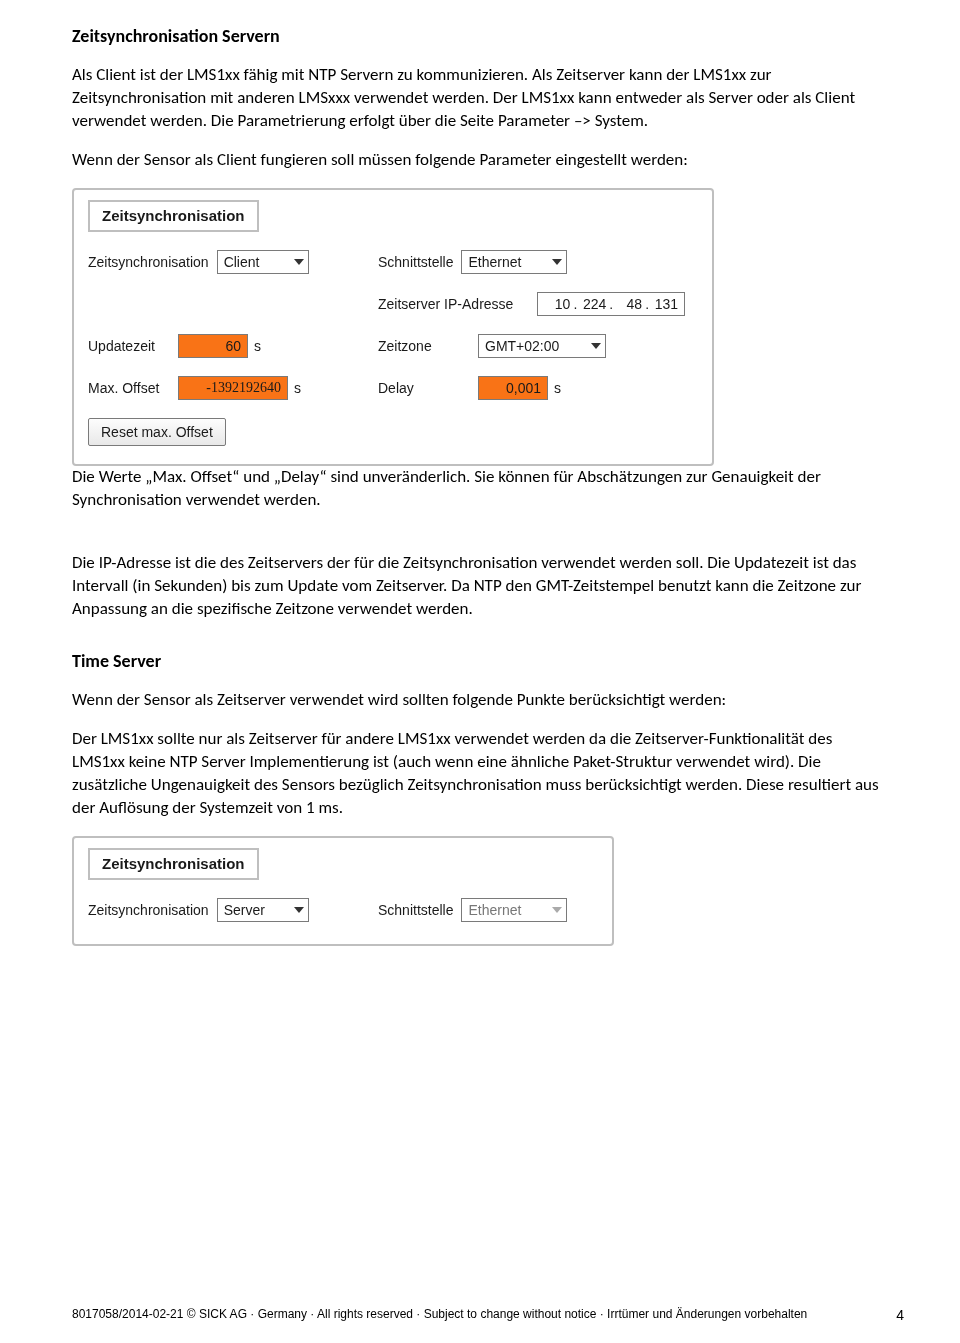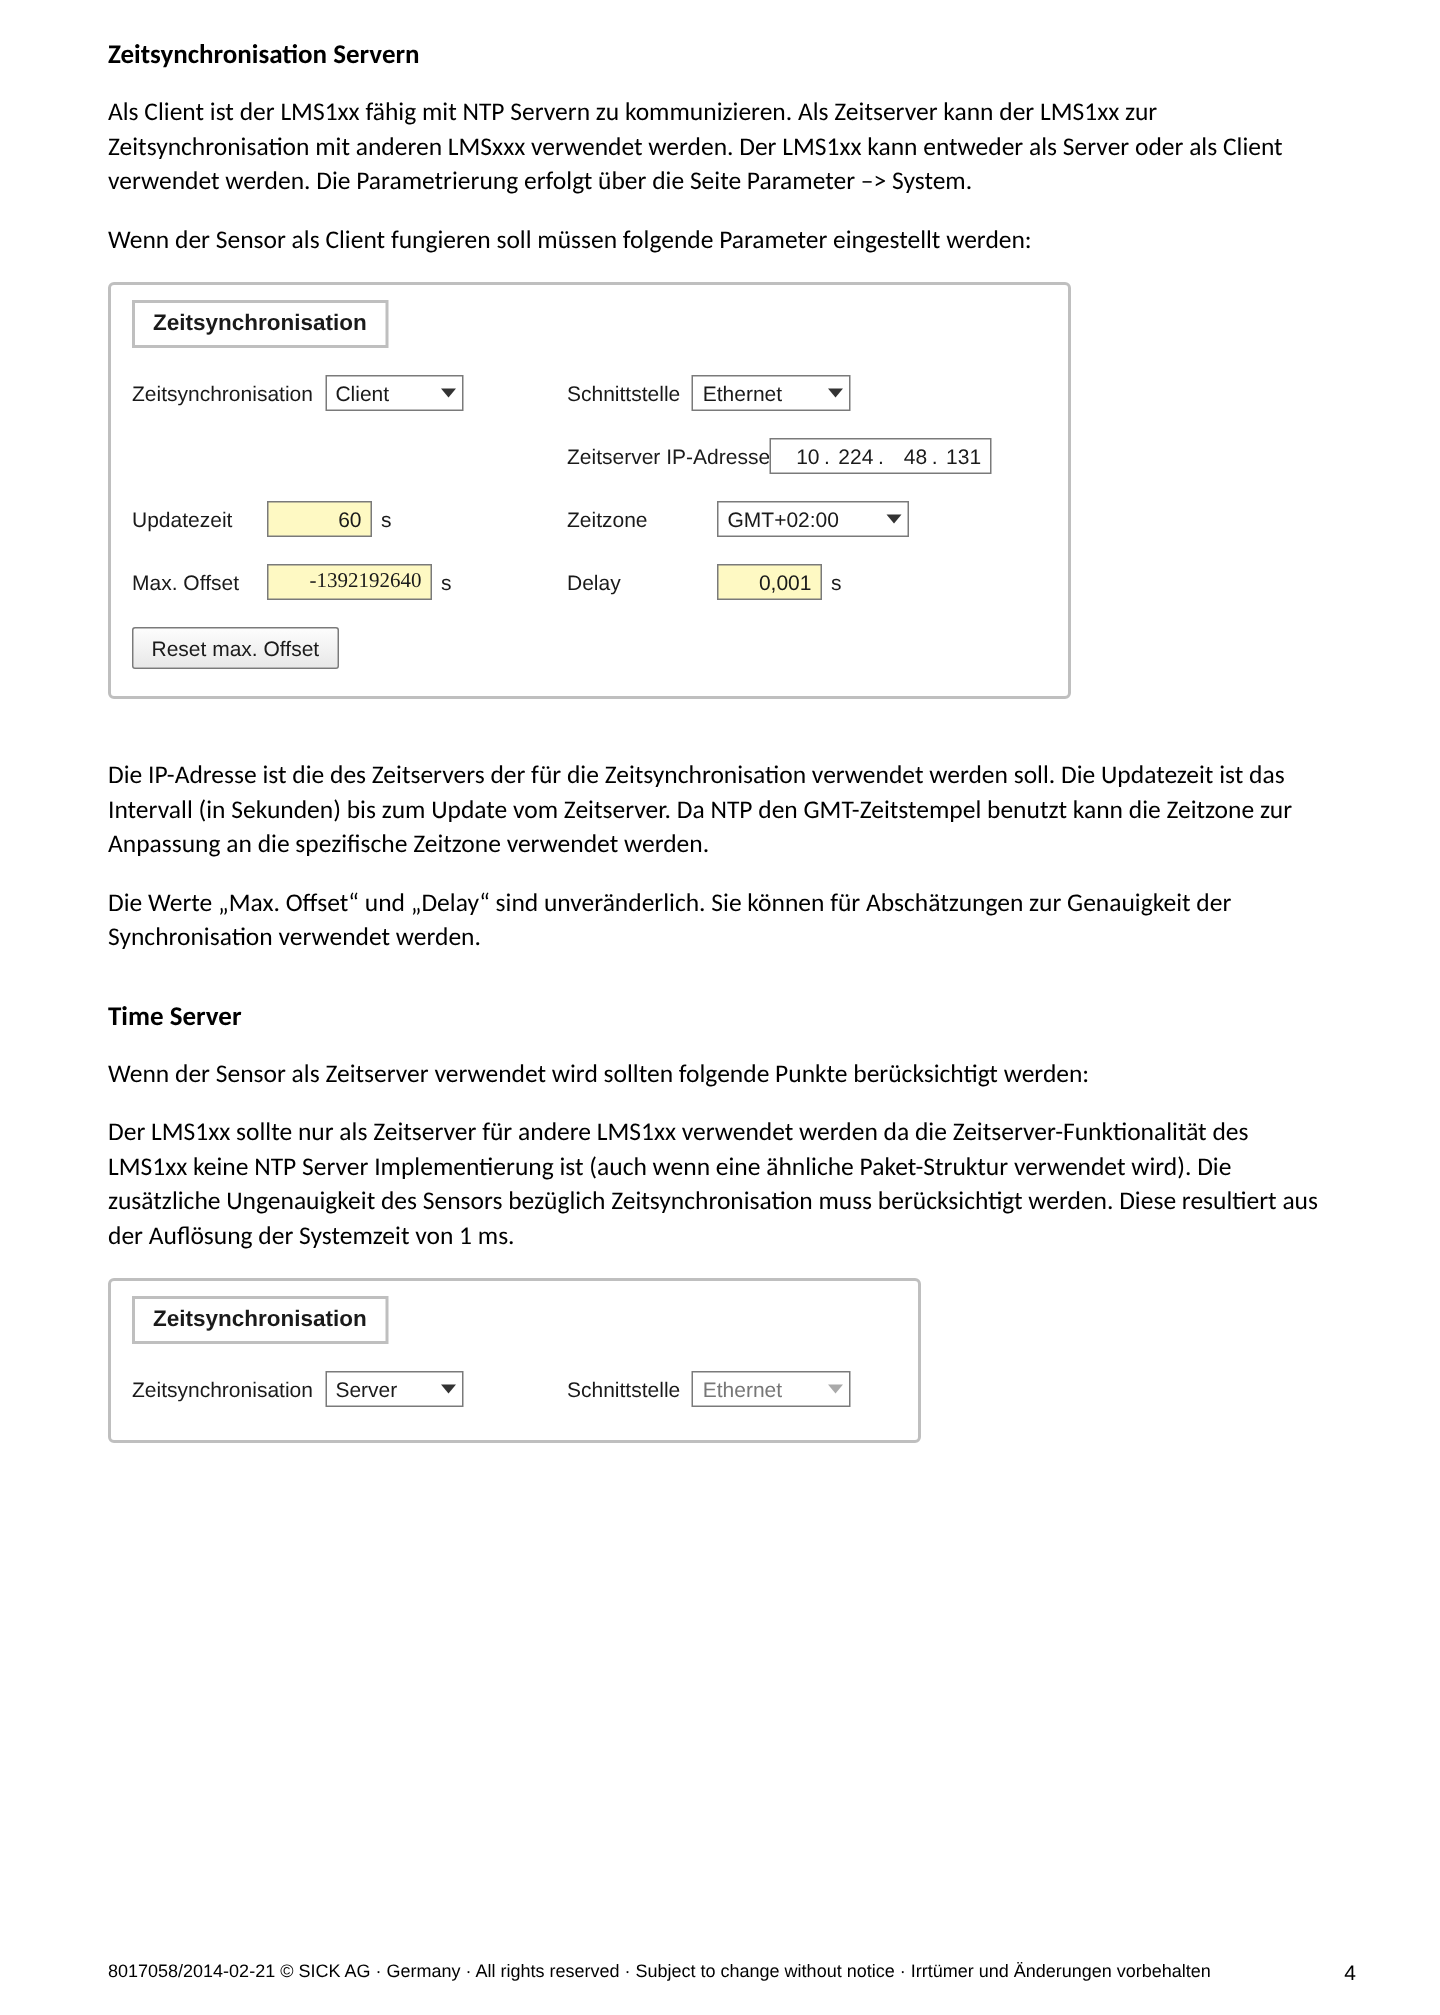--- a/index.html
+++ b/index.html
@@ -8,21 +8,21 @@
   p.body{margin:0 0 16px 0;}
   .panel{border:2px solid #bfbfbf;border-radius:4px;padding:10px 14px 18px 14px;margin:4px 0 0 0;background:#fff;font-family:Tahoma,Verdana,sans-serif;font-size:14px;color:#1a1a1a;}
   .panel .title{border:2px solid #bfbfbf;display:inline-block;padding:4px 12px;font-weight:700;font-size:15px;background:#fff;}
   .row{display:flex;align-items:center;margin-top:18px;}
   .row .col{display:flex;align-items:center;}
   .lbl{white-space:nowrap;}
   .sel{border:1px solid #7a7a7a;height:22px;display:inline-flex;align-items:center;padding:0 20px 0 6px;position:relative;background:#fff;font-size:14px;}
   .sel.disabled{color:#777;}
   .sel .arrow{position:absolute;right:4px;top:50%;transform:translateY(-50%);width:0;height:0;border-left:5px solid transparent;border-right:5px solid transparent;border-top:6px solid #333;}
   .sel.disabled .arrow{border-top-color:#aaa;}
-  .inp{border:1px solid #7a7a7a;height:22px;display:inline-flex;align-items:center;justify-content:flex-end;padding:0 6px;background:#fef9c3;font-size:14px;}
+  .inp{border:1px solid #7a7a7a;height:22px;display:inline-flex;align-items:center;justify-content:flex-end;padding:0 6px;background:#f97316;font-size:14px;}
   .unit{margin-left:6px;}
   .btn{border:1px solid #7a7a7a;background:linear-gradient(#fdfdfd,#e8e8e8);height:26px;display:inline-flex;align-items:center;padding:0 12px;font-size:14px;border-radius:2px;}
   .ipgroup{display:inline-flex;align-items:center;border:1px solid #7a7a7a;height:22px;padding:0 6px;background:#fff;font-size:14px;}
   .ipgroup span.oct{min-width:26px;text-align:right;display:inline-block;}
   .ipgroup span.dot{padding:0 3px;}
   .panel-sm{width:510px;}
   .panel-lg{width:610px;}
   .footer{position:absolute;bottom:18px;left:72px;right:56px;font-size:12px;color:#000;display:flex;justify-content:space-between;font-family:Arial,sans-serif;}
   .footer .pagenum{font-size:14px;}
 </style>
@@ -52,21 +52,21 @@
           <span>Ethernet</span>
           <span class="arrow"></span>
         </span>
       </div>
     </div>
 
     <div class="row">
       <div class="col" style="width:290px;"></div>
       <div class="col">
         <span class="lbl">Zeitserver IP-Adresse</span>
-        <span class="ipgroup" style="margin-left:0;">
+        <span class="ipgroup" style="margin-left:24px;">
           <span class="oct">10</span>
             <span class="dot">.</span>
           <span class="oct">224</span>
             <span class="dot">.</span>
           <span class="oct">48</span>
             <span class="dot">.</span>
           <span class="oct">131</span>
         </span>
       </div>
     </div>
@@ -97,22 +97,22 @@
         <span class="inp" style="width:56px;">0,001</span>
         <span class="unit">s</span>
       </div>
     </div>
 
     <div class="row">
       <span class="btn">Reset max. Offset</span>
     </div>
   </div>
 
+  <p class="body">Die Werte „Max. Offset“ und „Delay“ sind unveränderlich. Sie können für Abschätzungen zur Genauigkeit der Synchronisation verwendet werden.</p>
   <p class="body" style="margin-top:40px;">Die IP-Adresse ist die des Zeitservers der für die Zeitsynchronisation verwendet werden soll. Die Updatezeit ist das Intervall (in Sekunden) bis zum Update vom Zeitserver. Da NTP den GMT-Zeitstempel benutzt kann die Zeitzone zur Anpassung an die spezifische Zeitzone verwendet werden.</p>
-  <p class="body">Die Werte „Max. Offset“ und „Delay“ sind unveränderlich. Sie können für Abschätzungen zur Genauigkeit der Synchronisation verwendet werden.</p>
 
   <h3 class="section" style="margin-top:28px;">Time Server</h3>
   <p class="body">Wenn der Sensor als Zeitserver verwendet wird sollten folgende Punkte berücksichtigt werden:</p>
   <p class="body">Der LMS1xx sollte nur als Zeitserver für andere LMS1xx verwendet werden da die Zeitserver-Funktionalität des LMS1xx keine NTP Server Implementierung ist (auch wenn eine ähnliche Paket-Struktur verwendet wird). Die zusätzliche Ungenauigkeit des Sensors bezüglich Zeitsynchronisation muss berücksichtigt werden. Diese resultiert aus der Auflösung der Systemzeit von 1 ms.</p>
 
   <div class="panel panel-sm" style="margin-top:12px;">
     <div class="title">Zeitsynchronisation</div>
     <div class="row" style="margin-bottom:4px;">
       <div class="col" style="width:290px;">
         <span class="lbl">Zeitsynchronisation</span>

